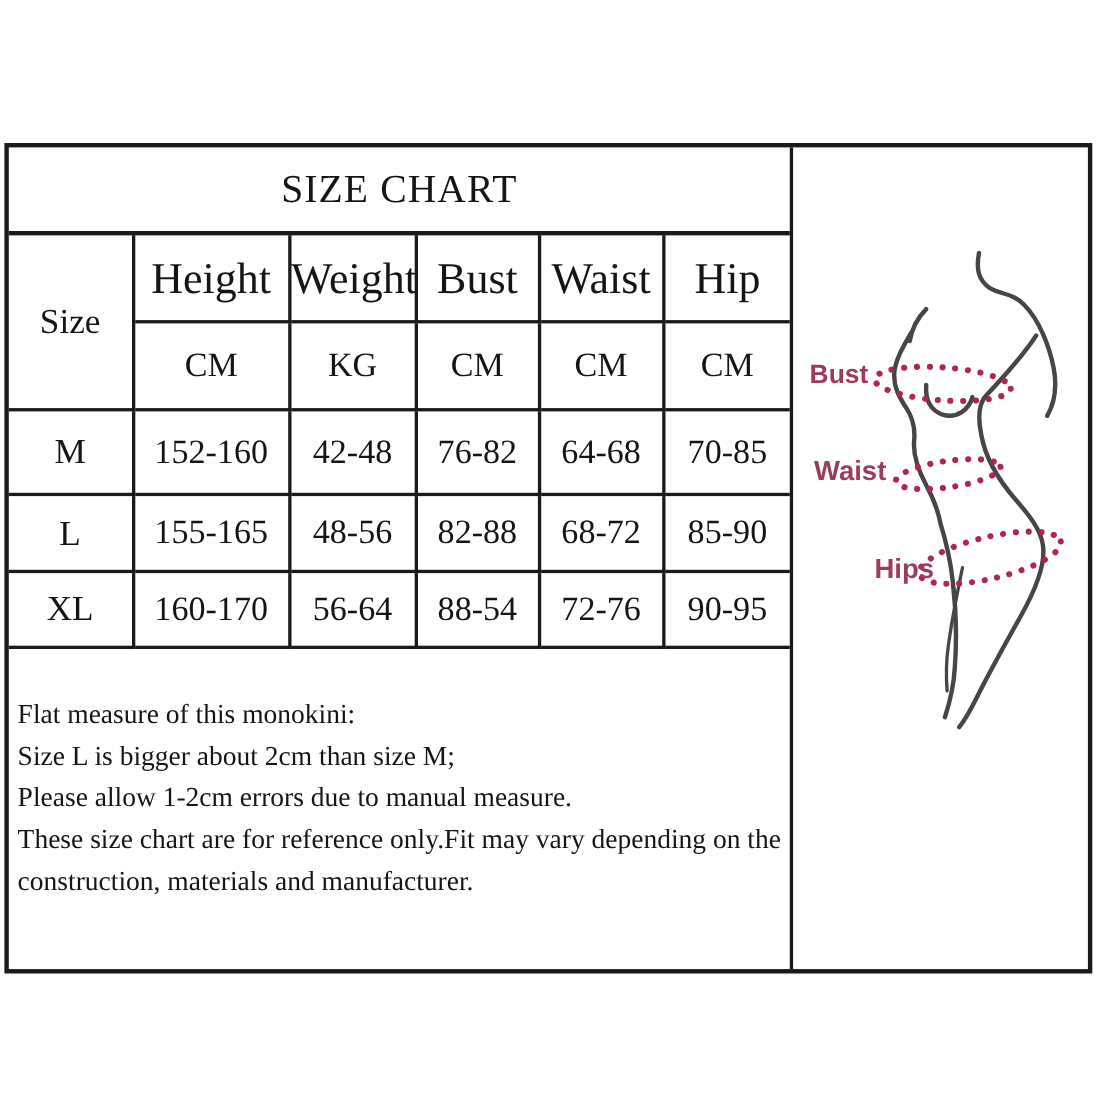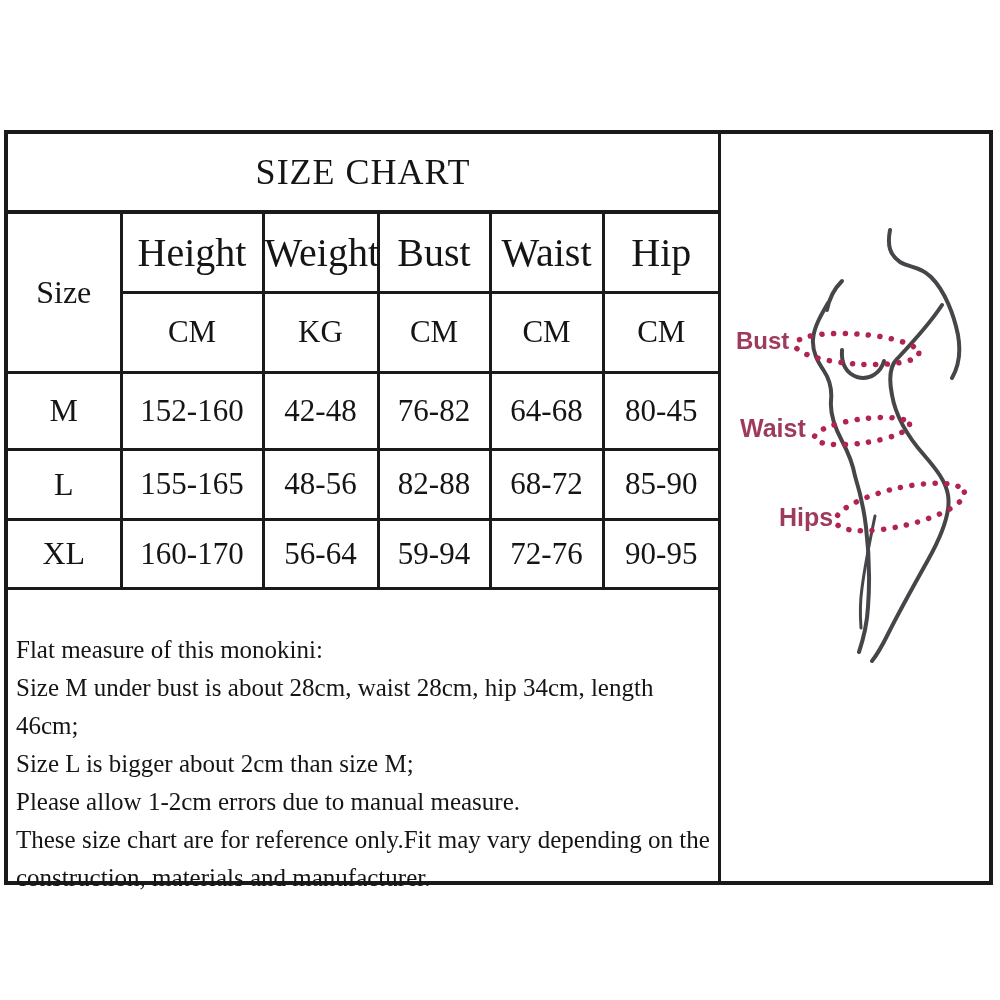--- a/index.html
+++ b/index.html
@@ -55,21 +55,21 @@
   .dot-ellipse{
     fill:none;stroke:var(--fig-dot);stroke-width:5.5;
     stroke-dasharray:0.1 11.5;stroke-linecap:round;
   }
   .fig-label{
     position:absolute;font-family:"Liberation Sans", sans-serif;
     color:var(--fig-label);font-size:25px;font-weight:600;white-space:nowrap;
   }
   .fig-label.bust{left:15px;top:193px;font-size:24px;}
   .fig-label.waist{left:19px;top:280px;}
-  .fig-label.hips{left:58px;top:369px;}
+  .fig-label.hips{left:74px;top:369px;}
 </style>
 </head>
 <body>
 
 <div class="stage">
   <div class="frame">
 
     <div class="table-area">
       <table class="size-table">
         <colgroup>
@@ -98,44 +98,43 @@
           <td class="col-unit">CM</td>
           <td class="col-unit">CM</td>
           <td class="col-unit">CM</td>
         </tr>
         <tr style="height:77px">
           <td class="size-cell">M</td>
           <td class="val-cell">152-160</td>
           <td class="val-cell">42-48</td>
           <td class="val-cell">76-82</td>
           <td class="val-cell">64-68</td>
-          <td class="val-cell">80-45</td>
+          <td class="val-cell">70-85</td>
         </tr>
         <tr style="height:70px">
           <td class="size-cell">L</td>
           <td class="val-cell">155-165</td>
           <td class="val-cell">48-56</td>
           <td class="val-cell">82-88</td>
           <td class="val-cell">68-72</td>
           <td class="val-cell">85-90</td>
         </tr>
         <tr style="height:69px">
           <td class="size-cell">XL</td>
           <td class="val-cell">160-170</td>
           <td class="val-cell">56-64</td>
-          <td class="val-cell">59-94</td>
+          <td class="val-cell">88-54</td>
           <td class="val-cell">72-76</td>
           <td class="val-cell">90-95</td>
         </tr>
       </tbody>
         </table>
 
       <div class="notes">
         <p>Flat measure of this monokini:</p>
-        <p>Size M under bust is about 28cm, waist 28cm, hip 34cm, length 46cm;</p>
         <p>Size L is bigger about 2cm than size M;</p>
         <p>Please allow 1-2cm errors due to manual measure.</p>
         <p>These size chart are for reference only.Fit may vary depending on the construction, materials and manufacturer.</p>
       </div>
     </div>
 
     <div class="figure-panel">
       <svg viewBox="0 0 268 747" aria-hidden="true">
 
         <path class="body-stroke" d="M 169,96 C 166,112 169,121 179,128 C 189,134 199,132 210,143 C 224,157 233,181 237,201 C 240,218 238,232 231,244"></path>

